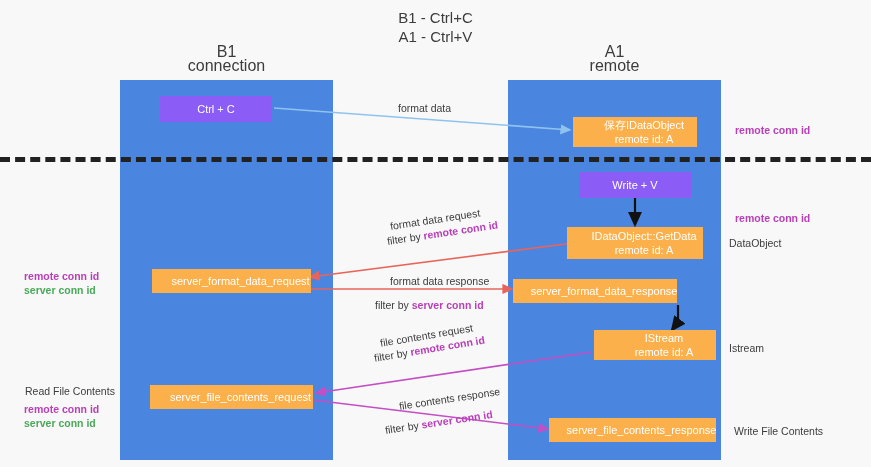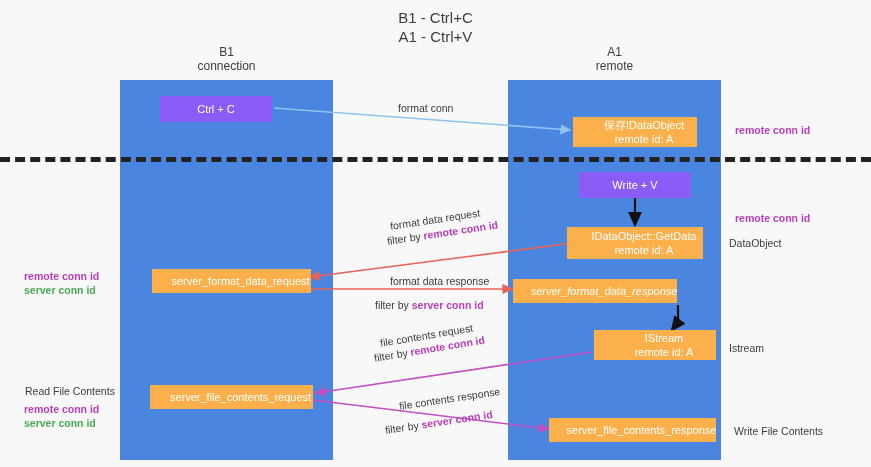--- a/index.html
+++ b/index.html
@@ -37,21 +37,21 @@
     width: 871px;
     text-align: center;
     font-size: 15px;
     color: #3c3c3c;
     line-height: 19px;
     white-space: pre-line;
   }
   .col-head {
     position: absolute;
     text-align: center;
-    font-size: 12px;
+    font-size: 16px;
     color: #3c3c3c;
     line-height: 14px;
     white-space: pre-line;
     width: 213px;
   }
   .col-head-b1 { left: 120px; top: 45px; }
   .col-head-a1 { left: 508px; top: 45px; }
 
   .box {
     position: absolute;
@@ -155,38 +155,38 @@
 
   <div class="box box-orange" style="left:567px; top:227px; width:136px; height:32px;">
     <span>IDataObject::GetData</span>
     <span>remote id: A</span>
   </div>
 
   <div class="box box-orange" style="left:152px; top:269px; width:159px; height:24px;">
     <span>server_format_data_request</span>
   </div>
 
-  <div class="box box-orange" style="left:513px; top:279px; width:164px; height:24px;font-style:italic;">
+  <div class="box box-orange" style="left:513px; top:279px; width:164px; height:24px;">
     <span>server_format_data_response</span>
   </div>
 
   <div class="box box-orange" style="left:594px; top:330px; width:122px; height:30px;">
     <span>IStream</span>
     <span>remote id: A</span>
   </div>
 
   <div class="box box-orange" style="left:150px; top:385px; width:163px; height:24px;">
     <span>server_file_contents_request</span>
   </div>
 
   <div class="box box-orange" style="left:549px; top:418px; width:167px; height:24px;">
     <span>server_file_contents_response</span>
   </div>
 
-  <div class="lbl lbl-plain" style="left:398px; top:101px;">format conn</div>
+  <div class="lbl lbl-plain" style="left:398px; top:101px;">format data</div>
 
   <div class="lbl rot-1" style="left:389px; top:219px;">
     <span>format data request</span>
   </div>
   <div class="lbl rot-1" style="left:386px; top:234px;">
     <span>filter by </span><span class="lbl-purple">remote conn id</span>
   </div>
 
   <div class="lbl" style="left:390px; top:274px;">
     <span>format data response</span>

